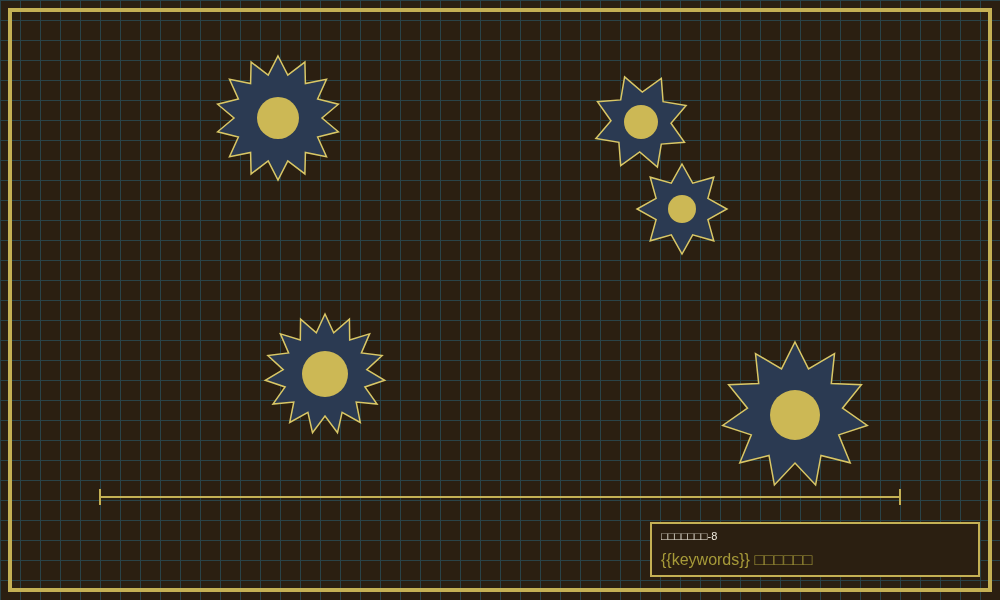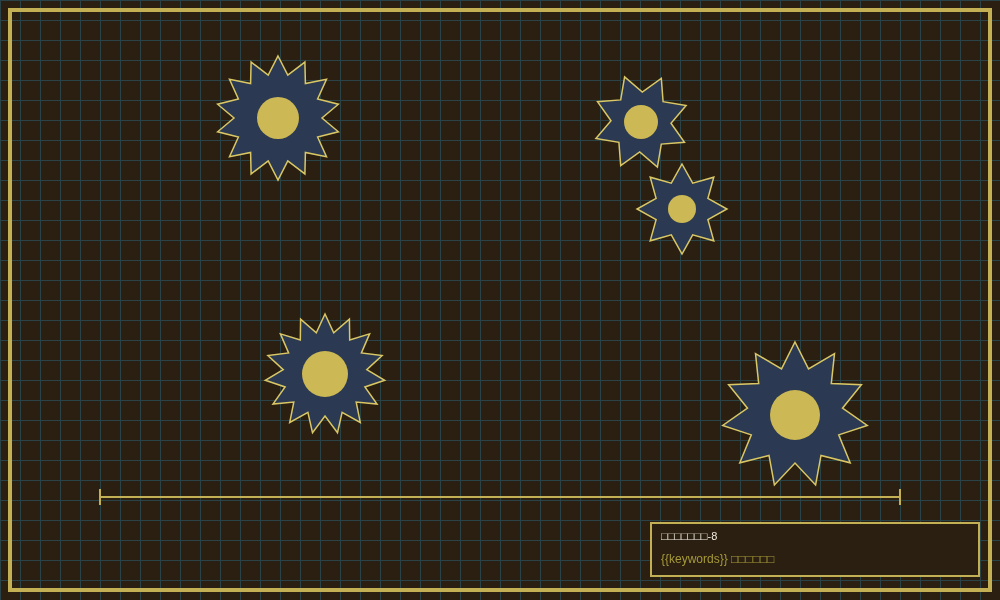--- a/index.html
+++ b/index.html
@@ -45,21 +45,21 @@
     padding: 6px 9px;
   }
   .info-title {
     font-size: 11px;
     line-height: 13px;
     color: var(--title-color, #f0ebdf);
     margin-bottom: 10px;
     white-space: nowrap;
   }
   .info-subtitle {
-    font-size: 12px;
+    font-size: 16px;
     line-height: 13px;
     color: var(--subtitle-color, #a69a39);
     white-space: nowrap;
   }
 </style>
 </head>
 <body>
 
 <div class="scene">
 

